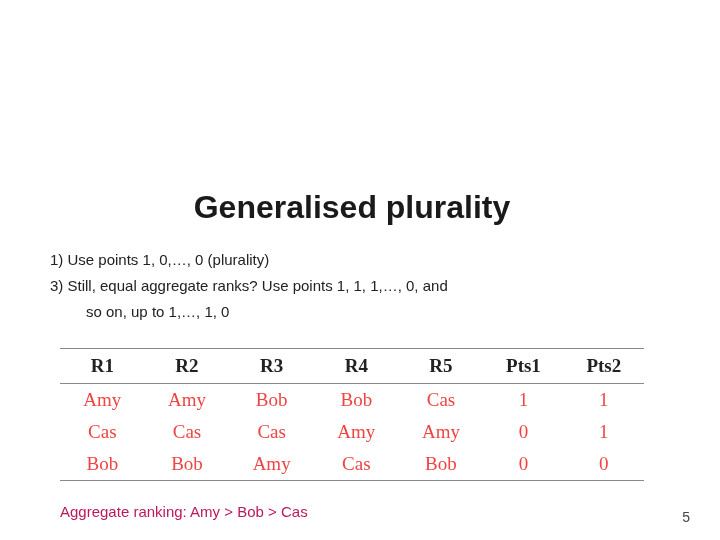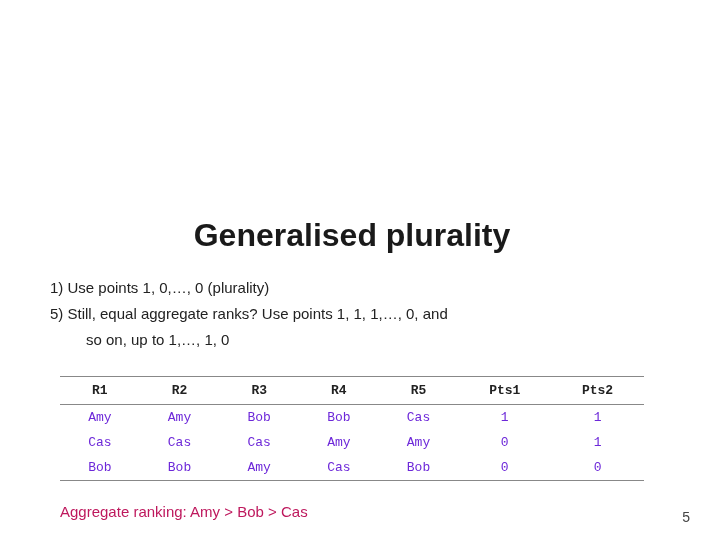--- a/index.html
+++ b/index.html
@@ -52,22 +52,22 @@
       padding-left: 36px;
     }
 
     .table-wrapper {
       margin: 0 10px 18px 10px;
     }
 
     table {
       border-collapse: collapse;
       width: 100%;
-      font-family: Liberation Mono, monospace;
-      font-size: 13px;
+      font-family: Liberation Serif, serif;
+      font-size: 19px;
     }
 
     table thead tr {
       border-top: 1.5px solid #888;
       border-bottom: 1.5px solid #888;
     }
 
     table tbody tr:last-child {
       border-bottom: 1.5px solid #888;
     }
@@ -75,21 +75,21 @@
     table th {
       padding: 6px 12px;
       text-align: center;
       font-weight: bold;
       color: #222;
     }
 
     table td {
       padding: 5px 12px;
       text-align: center;
-      color: #6d28d9;
+      color: #ef4444;
       margin-top: 10px;
     }
 
     .aggregate {
       font-size: 15px;
       font-family: Arial, Helvetica, sans-serif;
       color: #be185d;
       margin-top: 4px;
       margin-left: 10px;
     }
@@ -105,21 +105,21 @@
   </style>
 </head>
 <body>
 
 <div class="page">
 
   <h1 class="title">Generalised plurality</h1>
 
   <div class="points-list">
     <p>1) Use points 1, 0,…, 0 (plurality)</p>
-    <p>5) Still, equal aggregate ranks? Use points 1, 1, 1,…, 0, and</p>
+    <p>3) Still, equal aggregate ranks? Use points 1, 1, 1,…, 0, and</p>
     <p class="indent">so on, up to 1,…, 1, 0</p>
   </div>
 
   <div class="table-wrapper">
     <table>
       <thead>
         <tr>
           <th>R1</th>
           <th>R2</th>
           <th>R3</th>

